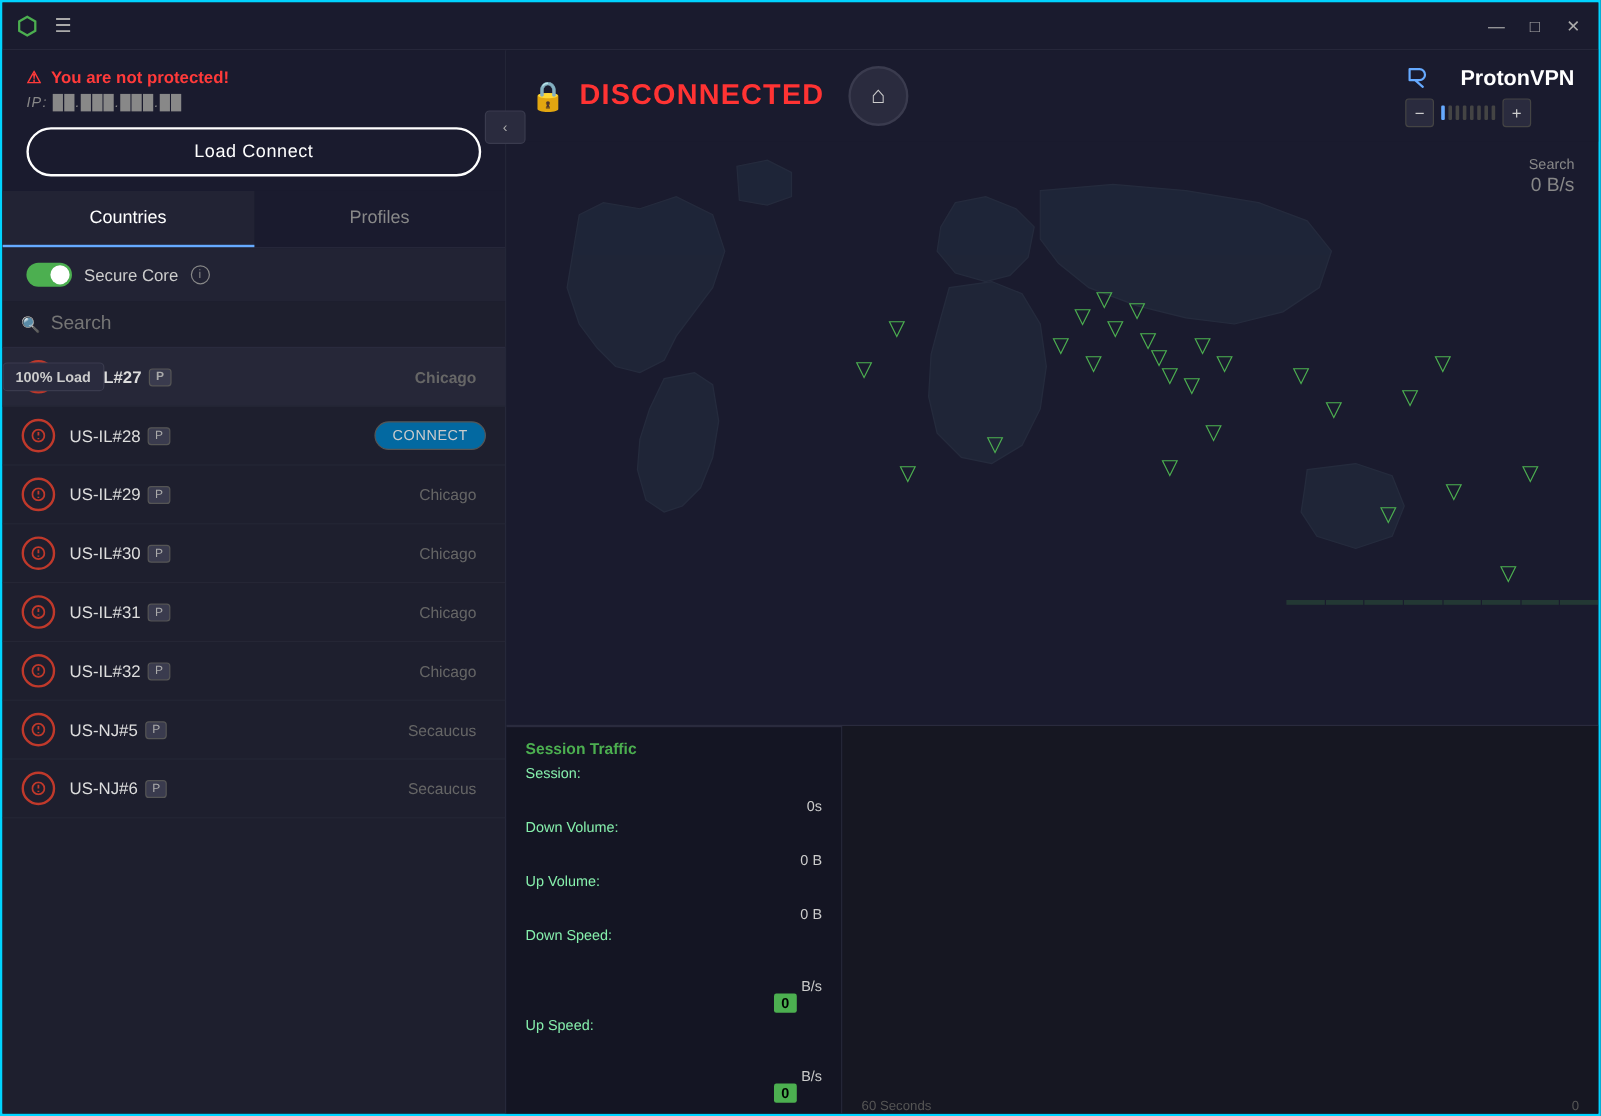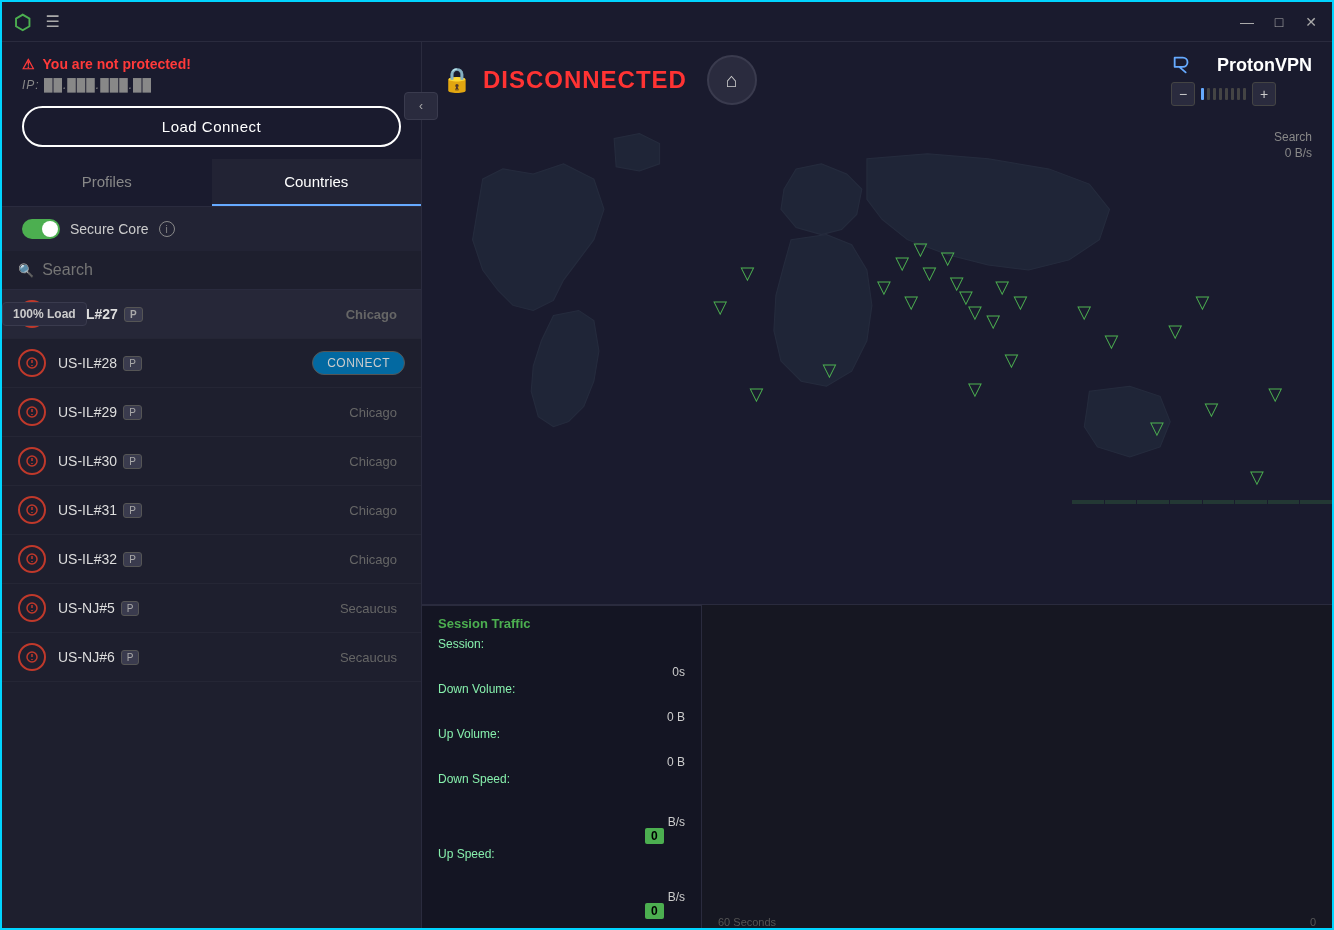--- a/index.html
+++ b/index.html
@@ -358,22 +358,22 @@
       <div class="status-warning">
         <span>⚠</span>
         <span>You are not protected!</span>
       </div>
       <div class="ip-label">IP: ██.███.███.██</div>
       <button class="quick-connect-btn">Load Connect</button>
       <div class="collapse-btn">‹</div>
     </div>
 
     <div class="tabs">
+      <div class="tab active">Countries</div>
       <div class="tab">Profiles</div>
-      <div class="tab active">Countries</div>
     </div>
 
     <div class="secure-core-row">
       <div class="toggle">
         <div class="toggle-knob"></div>
       </div>
       <span class="secure-core-label">Secure Core</span>
       <div class="info-icon">i</div>
     </div>
 
@@ -590,21 +590,21 @@
       <span class="tri-out" style="position:absolute; left:36%; top:55%;"></span>
       <span class="tri-out" style="position:absolute; left:44%; top:50%;"></span>
 
       <span class="tri-out" style="position:absolute; left:80%; top:62%;"></span>
       <span class="tri-out" style="position:absolute; left:86%; top:58%;"></span>
 
       <span class="tri-out" style="position:absolute; left:91%; top:72%;"></span>
       <span class="tri-out" style="position:absolute; left:93%; top:55%;"></span>
 
       <div style="position:absolute; right:20px; top:12px; color:#888; font-size:12px;">Search</div>
-      <div style="position:absolute; right:20px; top:28px; color:#888; font-size:12px;">0 B/s</div>
+      <div style="position:absolute; right:20px; top:28px; color:#888; font-size:16px;">0 B/s</div>
 
       <div style="position:absolute; right:0; bottom:100px; width:260px; height:70px; display:flex; align-items:flex-end; gap:1px;">
         <div style="flex:1;background:rgba(76,175,80,0.2);height:4px;"></div>
         <div style="flex:1;background:rgba(76,175,80,0.2);height:4px;"></div>
         <div style="flex:1;background:rgba(76,175,80,0.2);height:4px;"></div>
         <div style="flex:1;background:rgba(76,175,80,0.2);height:4px;"></div>
         <div style="flex:1;background:rgba(76,175,80,0.2);height:4px;"></div>
         <div style="flex:1;background:rgba(76,175,80,0.2);height:4px;"></div>
         <div style="flex:1;background:rgba(76,175,80,0.2);height:4px;"></div>
         <div style="flex:1;background:rgba(76,175,80,0.2);height:4px;"></div>

